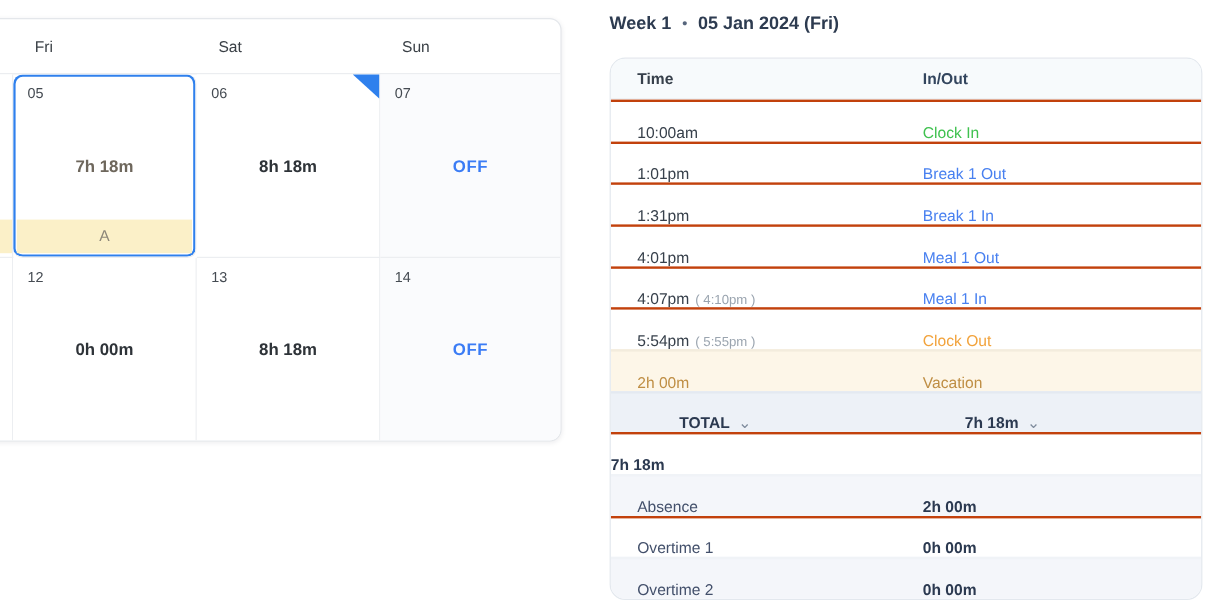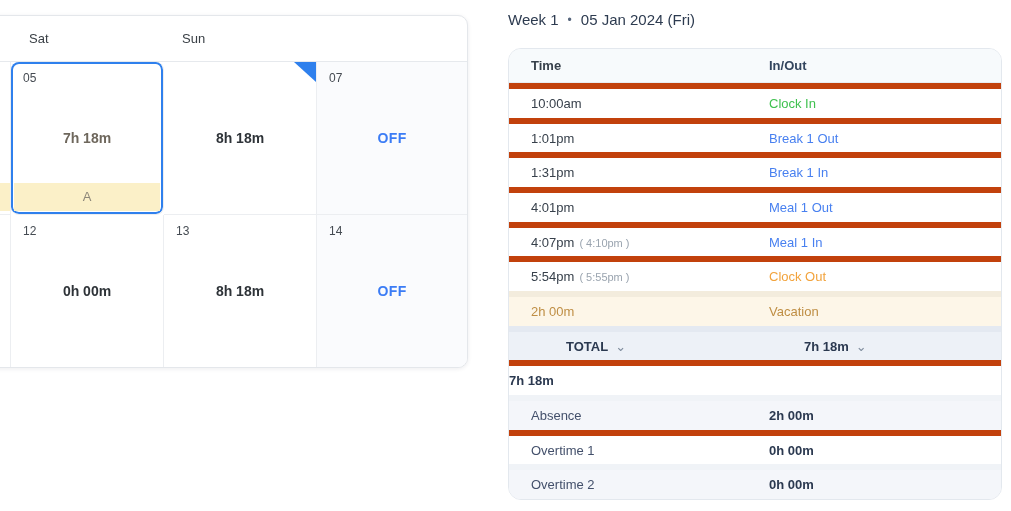--- a/index.html
+++ b/index.html
@@ -30,30 +30,30 @@
   .duration.offtxt { color:#3b7cf5; letter-spacing:.4px; }
   .badge-strip { position:absolute; left:3px; right:3px; bottom:3px; height:28px;
                  background:#fbf0c8; text-align:center; line-height:28px;
                  font-size:13px; color:#8d8779; }
   .cut .badge-strip { left:0; right:0; }
   .corner-triangle { position:absolute; top:0; right:0; width:0; height:0;
                      border-top:20px solid #2f80ed; border-left:22px solid transparent; }
 
   
   .panel-title { position:absolute; left:508px; top:11px; font-size:15px;
-                 font-weight:400; color:#2d3b50; }
+                 font-weight:700; color:#2d3b50; }
   .panel-title .dot { margin:0 9px; color:#56657c; font-size:12px; vertical-align:1px; }
 
   .ttable { position:absolute; left:508px; top:48px; width:494px; height:452px;
             background:#fff; border:1px solid #e3e8ee; border-radius:13px;
             display:flex; flex-direction:column; overflow:hidden; }
   .thead { flex:0 0 34px; background:#f7fafc; display:flex; align-items:center;
            border-bottom:1px solid #e8ecf1; font-size:13px; font-weight:bold;
            color:#33455e; }
-  .trow { flex:1; display:flex; align-items:center; border-top:6px solid #c2410c;
+  .trow { flex:1; display:flex; align-items:flex-end; border-top:2px solid #c2410c;
           font-size:13px; background:#fff; }
   .trow:first-of-type { border-top:none; }
   .c-time  { flex:0 0 260px; padding-left:22px; color:#37404b; }
   .c-inout { flex:1; }
   .paren { font-size:11px; color:#9aa4af; margin-left:5px; }
   .lnk-green  { color:#3fc14f; }
   .lnk-blue   { color:#4880f0; }
   .lnk-orange { color:#f2a33c; }
   .trow.vacation { background:#fdf6e8; border-top-color:#f3ecdd; }
   .trow.vacation .c-time, .trow.vacation .c-inout { color:#bf8e44; }
@@ -63,37 +63,39 @@
   .trow.summary .c-time { color:#43506b; }
   .trow.summary .c-inout { font-weight:bold; color:#2b3950; }
   .trow.shaded { background:#f4f6fa; border-top-color:#f0f3f7; }
 </style>
 </head>
 <body>
 
 <div class="cal-card">
   <div class="cal-head">
     <div class="day-name w-cut"></div>
+    <div class="day-name w-col">Fri</div>
     <div class="day-name w-col">Sat</div>
     <div class="day-name w-last">Sun</div>
   </div>
 
   <div class="cal-row first">
     <div class="cal-cell cut w-cut">
       <div class="badge-strip"></div>
     </div>
     <div class="cal-cell selected w-col">
       <div class="date">05</div>
       <div class="duration muted">7h 18m</div>
       <div class="badge-strip">
         <span>A</span>
       </div>
     </div>
     <div class="cal-cell w-col">
       <div class="corner-triangle"></div>
+      <div class="date">06</div>
       <div class="duration">8h 18m</div>
     </div>
     <div class="cal-cell off w-last nr">
       <div class="date">07</div>
       <div class="duration offtxt">OFF</div>
     </div>
   </div>
 
   <div class="cal-row">
     <div class="cal-cell cut w-cut"></div>

